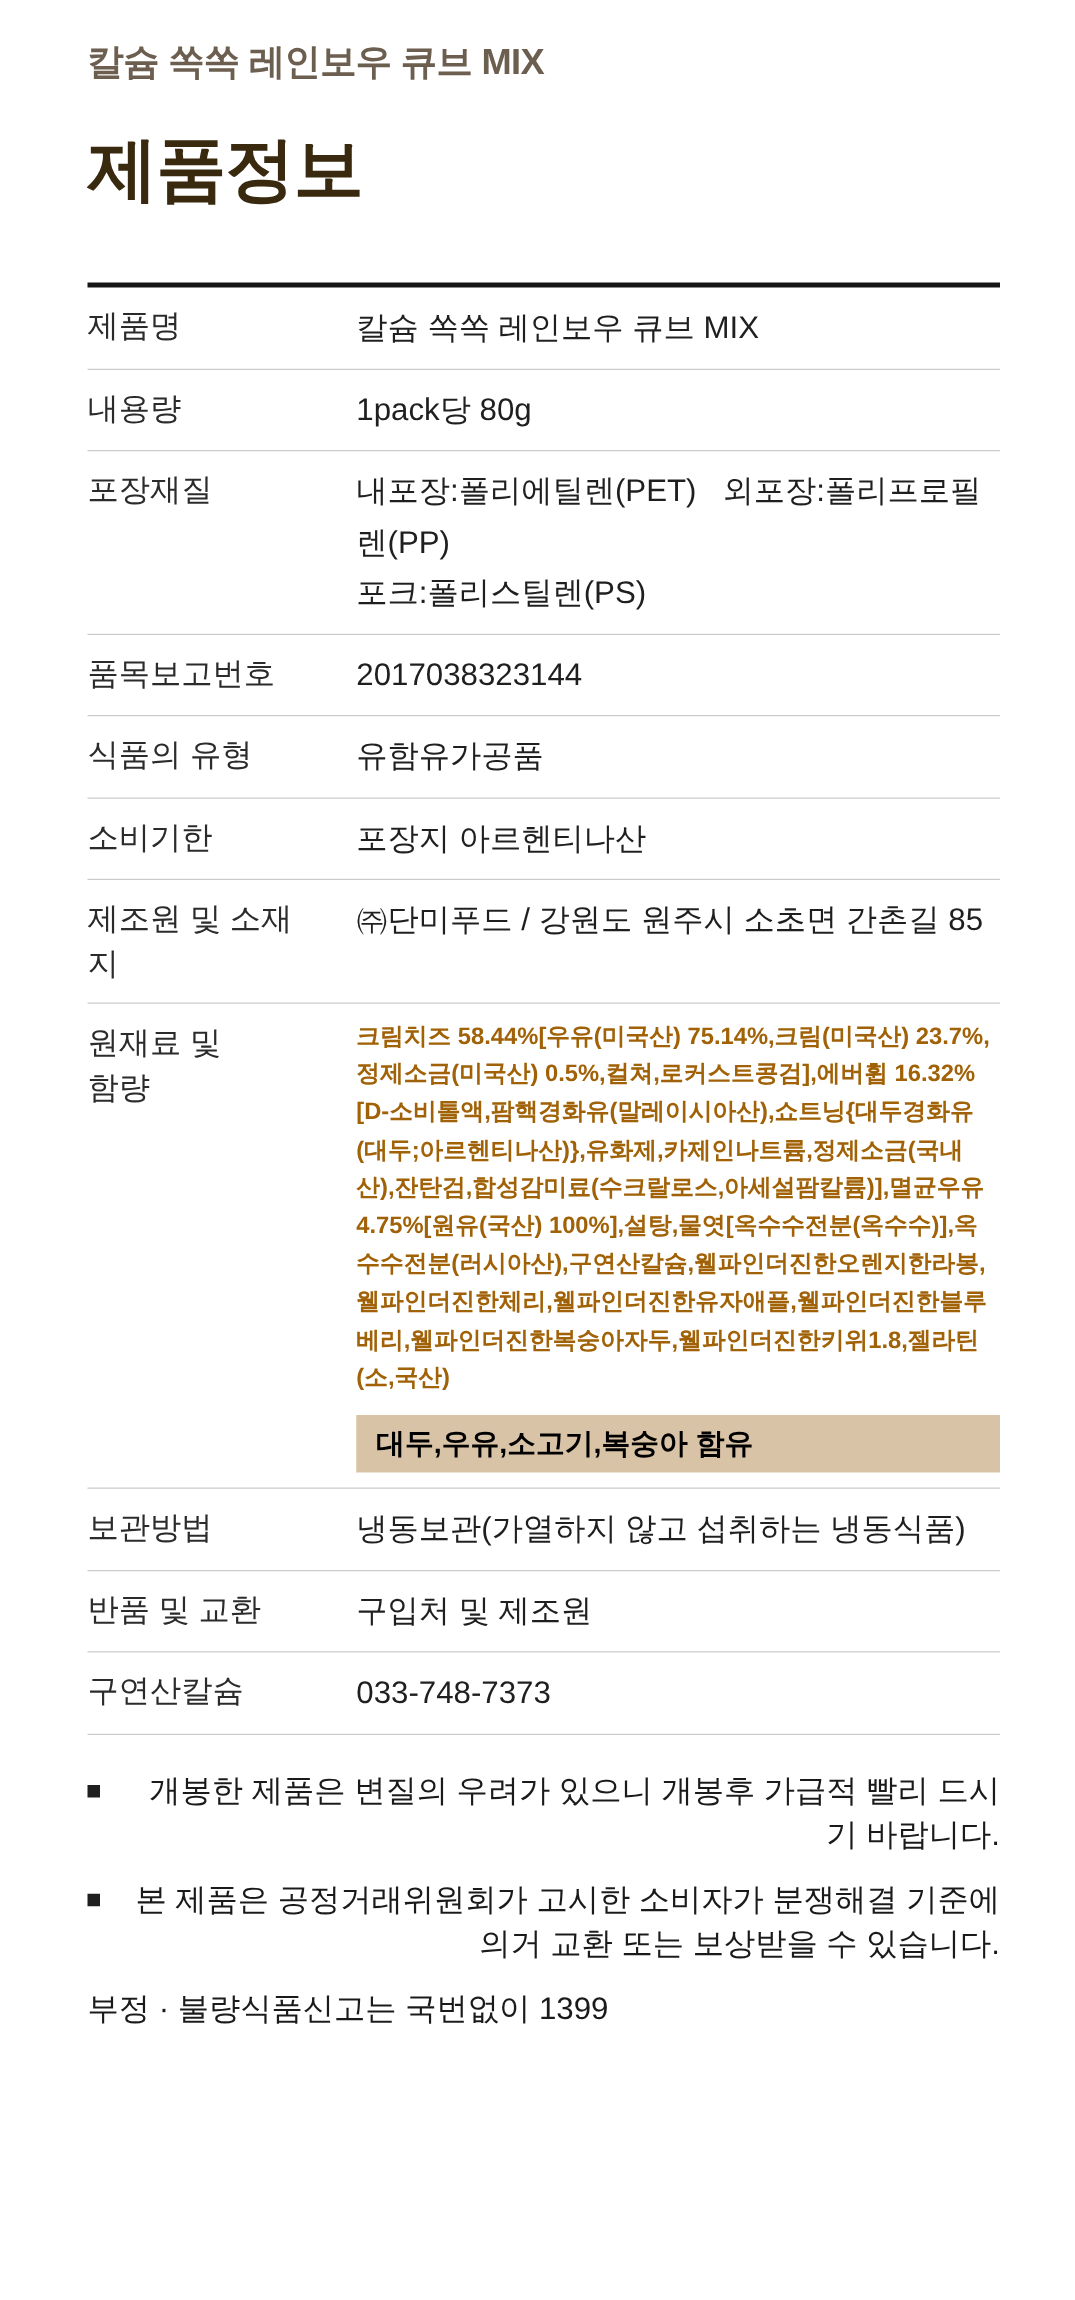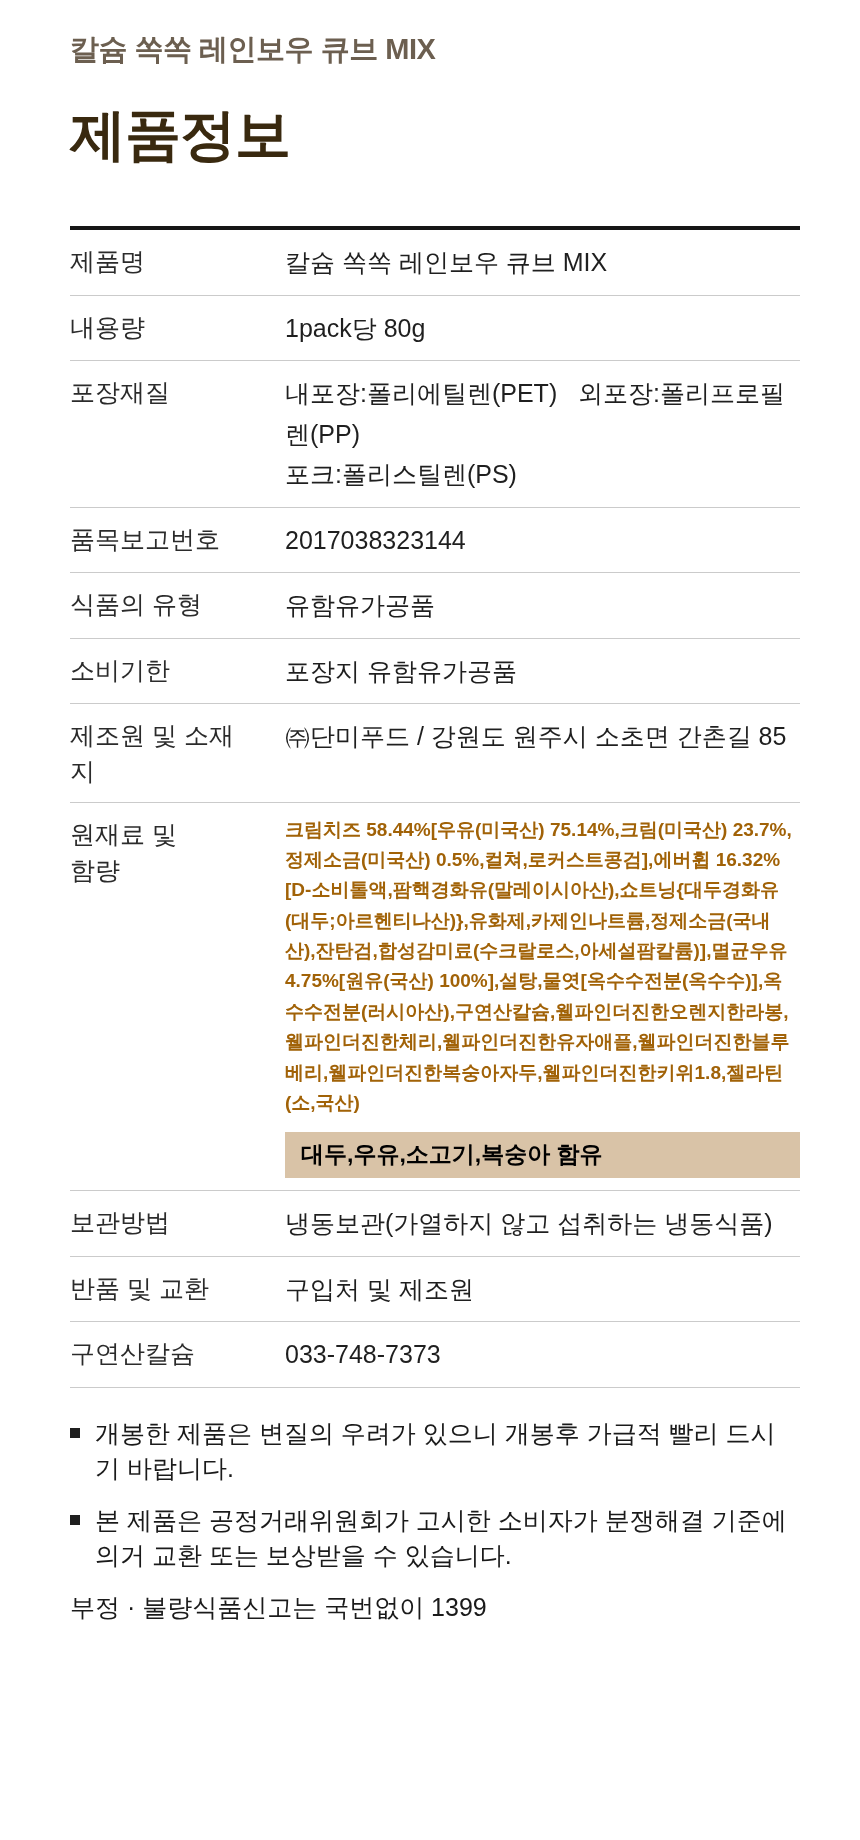--- a/index.html
+++ b/index.html
@@ -38,21 +38,21 @@
   .ingredients{
     font-size:19px;font-weight:600;line-height:1.6;color:#a16207;
     word-break:break-all;white-space:normal;
   }
   .allergen{
     margin-top:14px;background:var(--accent-tan);color:#000000;
     font-size:23px;font-weight:700;padding:8px 16px;line-height:1.3;
   }
 
   .notices{list-style:none;margin-top:28px;}
-  .notice{display:flex;gap:15px;margin-bottom:17px;font-size:25px;line-height:1.4;color:#1a1a1a;}
+  .notice{display:flex;gap:15px;margin-bottom:17px;font-size:25px;line-height:1.4;color:#1a1a1a;text-align:right;}
   .bullet{flex:0 0 10px;width:10px;height:10px;background:#1f1f1f;margin-top:12px;}
 </style>
 </head>
 <body>
 
 <div class="page">
 
   <div class="subtitle">칼슘 쏙쏙 레인보우 큐브 MIX</div>
   <h1 class="title">제품정보</h1>
 
@@ -79,21 +79,21 @@
       <div class="value">2017038323144</div>
     </div>
 
     <div class="row">
       <div class="label">식품의 유형</div>
       <div class="value">유함유가공품</div>
     </div>
 
     <div class="row">
       <div class="label">소비기한</div>
-      <div class="value">포장지 유함유가공품</div>
+      <div class="value">포장지 아르헨티나산</div>
     </div>
 
     <div class="row">
       <div class="label">제조원 및 소재지</div>
       <div class="value">㈜단미푸드 / 강원도 원주시 소초면 간촌길 85</div>
     </div>
 
     <div class="row">
       <div class="label">원재료 및
 함량</div>

